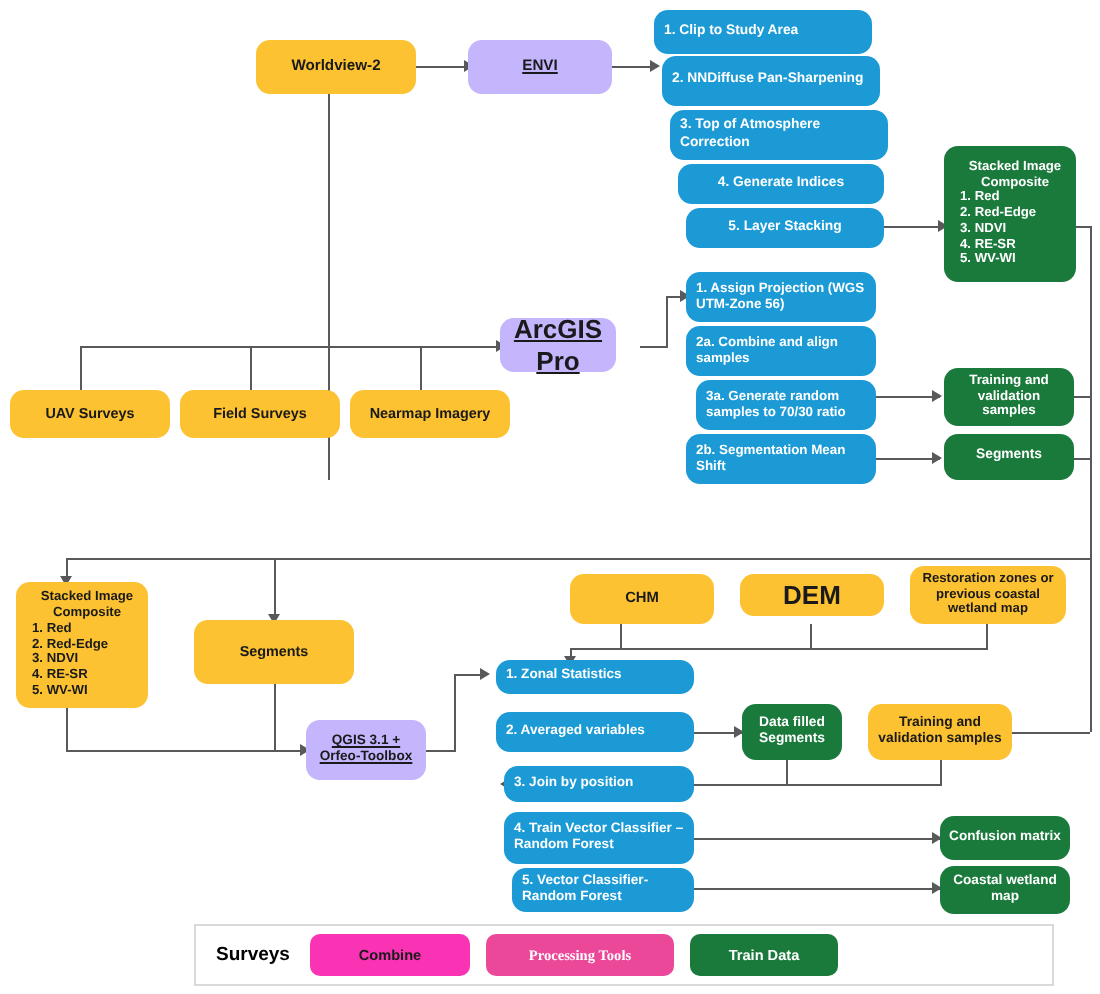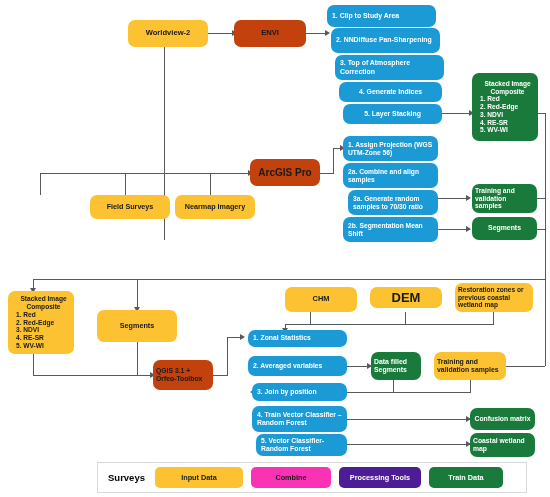--- a/index.html
+++ b/index.html
@@ -16,33 +16,34 @@
     height: 497px;
     background: #ffffff;
     overflow: hidden;
   }
   .node {
     position: absolute;
     box-sizing: border-box;
     display: flex;
     align-items: center;
     justify-content: center;
+    text-align: center;
     border-radius: 7px;
     font-weight: bold;
     line-height: 1.18;
     padding: 2px 3px;
     z-index: 3;
   }
   .node.left {
     justify-content: flex-start;
     text-align: left;
     padding-left: 5px;
   }
   .n-input   { background: #fcc231; color: #1a1a1a; }
-  .n-soft    { background: #c2410c; color: #1a1a1a; }
+  .n-soft    { background: #c4b5fd; color: #1a1a1a; text-decoration: underline; }
   .n-tool    { background: #1b9ad6; color: #ffffff; }
   .n-output  { background: #1a7a3c; color: #ffffff; }
 
   .n-list {
     flex-direction: column;
     align-items: flex-start;
     justify-content: center;
     text-align: left;
     padding-left: 8px;
   }
@@ -208,24 +209,25 @@
 
   <div class="node n-output n-list" style="left:472px; top:73px; width:66px; height:68px; font-size:6.6px;">
     <div class="list-title">Stacked Image Composite</div>
     <div>1. Red</div>
     <div>2. Red-Edge</div>
     <div>3. NDVI</div>
     <div>4. RE-SR</div>
     <div>5. WV-WI</div>
   </div>
 
+  <div class="node n-input" style="left:5px; top:195px; width:80px; height:24px; font-size:7.2px;">UAV Surveys</div>
   <div class="node n-input" style="left:175px; top:195px; width:80px; height:24px; font-size:7.2px;">Nearmap Imagery</div>
   <div class="node n-input" style="left:90px; top:195px; width:80px; height:24px; font-size:7.2px;">Field Surveys</div>
 
-  <div class="node n-soft" style="left:250px; top:159px; width:70px; height:27px; font-size:10px;">ArcGIS Pro</div>
+  <div class="node n-soft" style="left:250px; top:159px; width:58px; height:27px; font-size:13px;">ArcGIS Pro</div>
 
   <div class="node n-tool left" style="left:343px; top:136px; width:95px; height:25px; font-size:6.7px;">1. Assign Projection (WGS UTM-Zone 56)</div>
   <div class="node n-tool left" style="left:343px; top:163px; width:95px; height:25px; font-size:6.7px;">2a. Combine and align samples</div>
   <div class="node n-tool left" style="left:348px; top:190px; width:90px; height:25px; font-size:6.7px;">3a. Generate random samples to 70/30 ratio</div>
   <div class="node n-tool left" style="left:343px; top:217px; width:95px; height:25px; font-size:6.7px;">2b. Segmentation Mean Shift</div>
 
   <div class="node n-output" style="left:472px; top:184px; width:65px; height:29px; font-size:6.7px;">Training and validation samples</div>
   <div class="node n-output" style="left:472px; top:217px; width:65px; height:23px; font-size:6.9px;">Segments</div>
 
   <div class="node n-input n-list" style="left:8px; top:291px; width:66px; height:63px; font-size:6.6px;">
@@ -253,19 +255,18 @@
 
   <div class="node n-output" style="left:371px; top:352px; width:50px; height:28px; font-size:6.9px;">Data filled Segments</div>
 
   <div class="node n-input" style="left:434px; top:352px; width:72px; height:28px; font-size:6.9px;">Training and validation samples</div>
 
   <div class="node n-output" style="left:470px; top:408px; width:65px; height:22px; font-size:6.8px;">Confusion matrix</div>
   <div class="node n-output" style="left:470px; top:433px; width:65px; height:24px; font-size:6.8px;">Coastal wetland map</div>
 
   <div id="legend-box">
     <span id="legend-title">Surveys</span>
-    <div class="legend-chip" style="width:88px; background:#fcc231; color:#1a1a1a;">Input Data</div>
     <div class="legend-chip" style="width:80px; background:#fa33b4; color:#1a1a1a;">Combine</div>
-    <div class="legend-chip" style="width:82px; background:#4c1d95; color:#ffffff;">Processing Tools</div>
+    <div class="legend-chip" style="width:94px; background:#ec4899; color:#ffffff;font-family:Liberation Serif, serif;">Processing Tools</div>
     <div class="legend-chip" style="width:74px; background:#1a7a3c; color:#ffffff;">Train Data</div>
   </div>
 
 </div>
 
 </body></html>

